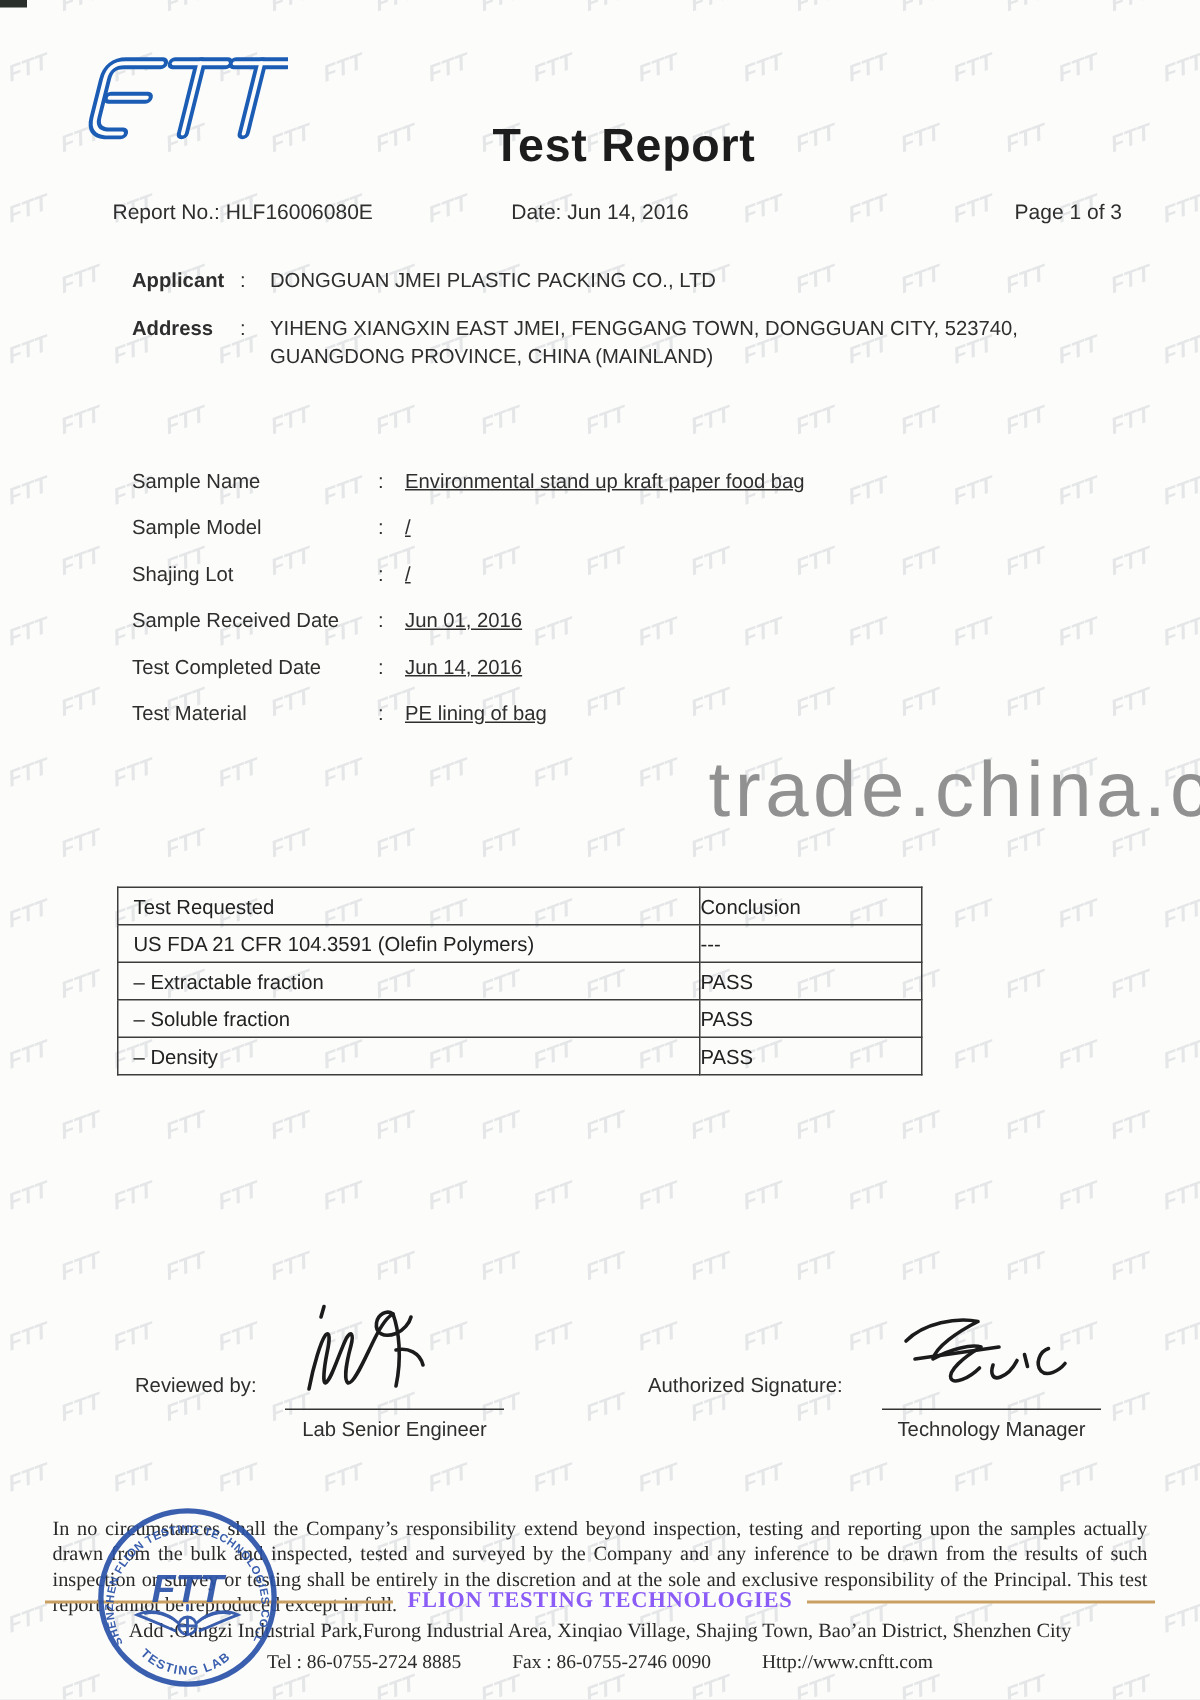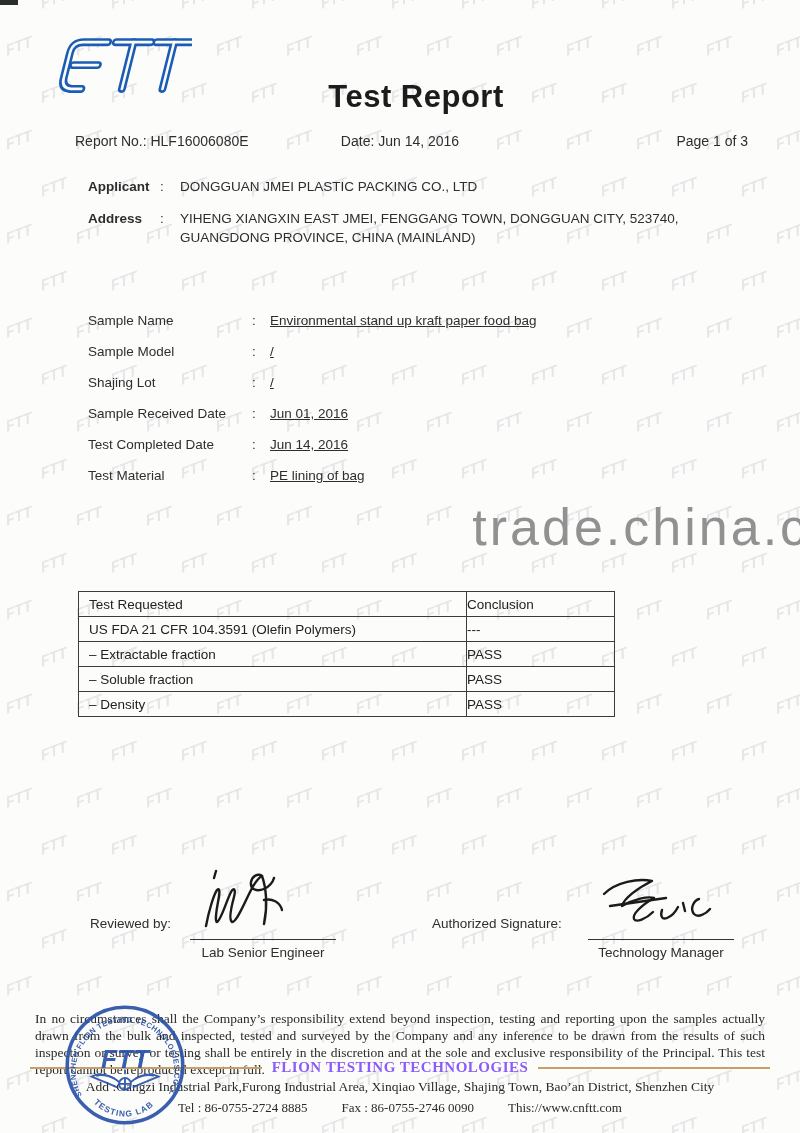--- a/index.html
+++ b/index.html
@@ -520,21 +520,21 @@
       <div class="company-rule"></div>
       <span class="company-name">FLION TESTING TECHNOLOGIES</span>
       <div class="company-rule"></div>
     </div>
 
     <div class="addr-line">Add :Gangzi Industrial Park,Furong Industrial Area, Xinqiao Village, Shajing Town, Bao’an District, Shenzhen City</div>
 
     <div class="tel-line">
       <span>Tel : 86-0755-2724 8885</span>
       <span>Fax : 86-0755-2746 0090</span>
-      <span>This://www.cnftt.com</span>
+      <span>Http://www.cnftt.com</span>
     </div>
 
     <svg class="stamp" width="126" height="126" viewBox="0 0 120 120">
       <circle cx="60" cy="60" r="55" fill="none" stroke="#2a52a8" stroke-width="3.4"></circle>
       <defs>
         <path id="arcTop" d="M 19,89 A 47,47 0 1 1 101,89" fill="none"></path>
         <path id="arcBot" d="M 30,96 A 41,41 0 0 0 90,96" fill="none"></path>
       </defs>
       <text font-size="7.2" font-weight="700" fill="#2a52a8" letter-spacing="0.4" font-family="Liberation Sans, sans-serif">
         <textPath href="#arcTop">SHENZHEN FLION TESTING TECHNOLOGIES CO.,LTD</textPath>

